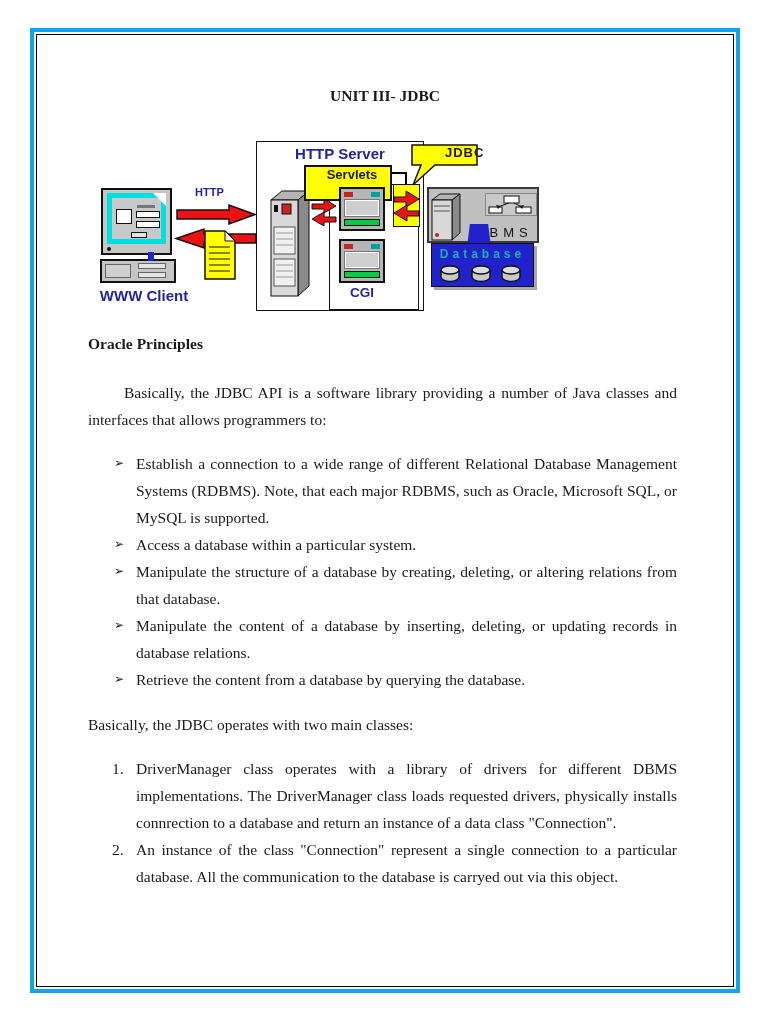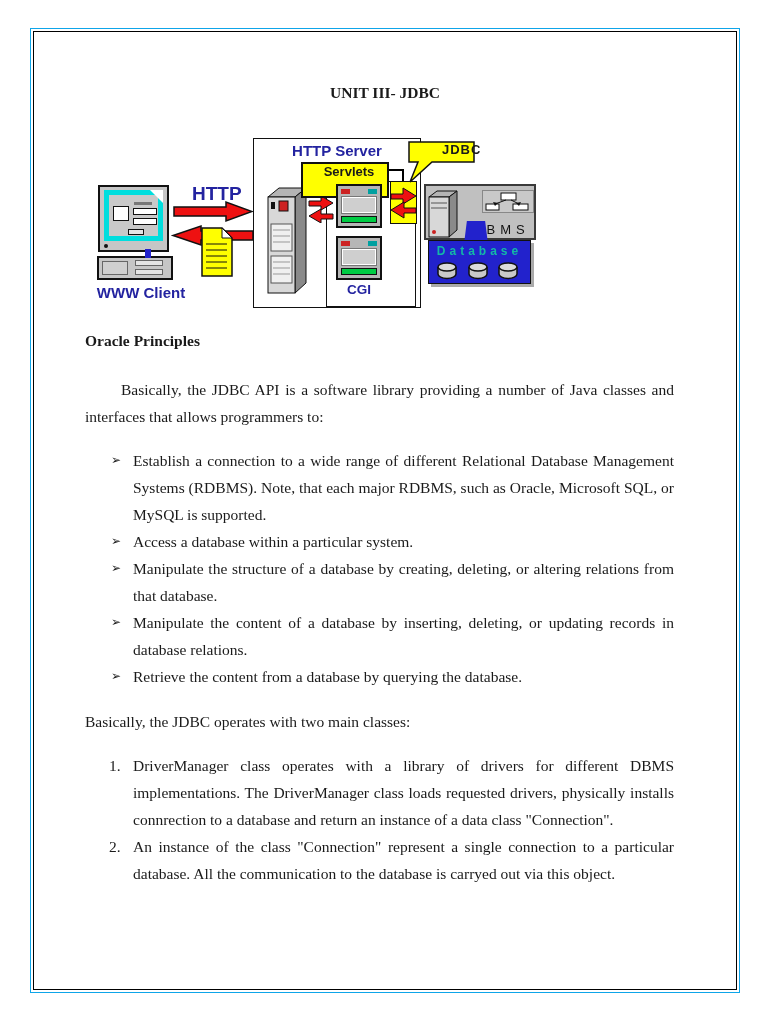--- a/index.html
+++ b/index.html
@@ -1,19 +1,19 @@
 <!DOCTYPE html>
 <html style="--navy: #2323a0; --red: #ee1111; --yellow: #ffff00; --blue: #2222cc; --green: #00cc44; --silver: #c0c0c0; --teal: #00a0a0; --cyan: #00dede; --ink: #1a1a1a;"><head>
 <meta charset="utf-8">
 <style>
   html,body{margin:0;padding:0;}
   body{width:768px;height:1024px;background:#fff;overflow:hidden;position:relative;
        font-family:"Liberation Serif", serif;color:var(--ink,#1a1a1a);}
   .frame{position:absolute;left:30px;top:28px;width:710px;height:965px;
-         border:1px solid #0ea5e9;background:#fff;box-sizing:border-box;}
+         border:4px solid #0ea5e9;background:#fff;box-sizing:border-box;}
   .frame-inner{position:absolute;inset:2px;border:1px solid #000;}
   .page-title{margin:52px 0 0 0;text-align:center;font-size:15.5px;font-weight:bold;}
 
   
   .diagram{position:absolute;left:62px;top:104px;width:445px;height:178px;
            font-family:"Liberation Sans", sans-serif;}
   .diagram *{box-sizing:border-box;}
   .abs{position:absolute;}
 
   .server-box{left:157px;top:2px;width:168px;height:170px;background:#fff;border:1.5px solid #111;}
@@ -55,21 +55,21 @@
   .mbar2{left:24px;top:23px;width:24px;height:7px;background:#fff;border:1px solid #111;}
   .mbtn{left:19px;top:34px;width:16px;height:6px;background:#e4e4e4;border:1px solid #111;}
   .mon-dot{position:absolute;left:4px;bottom:2px;width:4px;height:4px;background:#111;border-radius:50%;}
   .cbase{left:1px;top:120px;width:76px;height:24px;background:#c6c6c6;border:2px solid #111;}
   .cbase>div{position:absolute;}
   .cb-left{left:3px;top:3px;width:26px;height:14px;background:#cfcfcf;border:1px solid #666;}
   .cb-slot1{left:36px;top:2px;width:28px;height:6px;background:#e4e4e4;border:1px solid #666;}
   .cb-slot2{left:36px;top:11px;width:28px;height:6px;background:#e4e4e4;border:1px solid #666;}
   .cb-blue{left:46px;top:-9px;width:6px;height:9px;background:var(--blue,#22c);}
   .client-label{left:0;top:148px;width:90px;text-align:center;color:var(--navy,#2323a0);font-weight:bold;font-size:15px;}
-  .http-label{left:96px;top:47px;color:var(--navy,#2323a0);font-weight:bold;font-size:19px;}
+  .http-label{left:96px;top:47px;color:var(--navy,#2323a0);font-weight:bold;font-size:11px;}
   .arrow-right{left:77px;top:64px;}
   .arrow-left{left:72px;top:88px;}
   .doc-icon{left:104px;top:90px;z-index:2;}
 
   
   .text-content{position:absolute;left:51px;top:300px;width:589px;font-size:15.5px;}
   .section-heading{font-weight:bold;margin:0 0 26px 0;font-size:15.5px;}
   .para{margin:0;text-align:justify;line-height:27px;}
   .indent{text-indent:36px;}
   .blist{margin-top:17px;}

